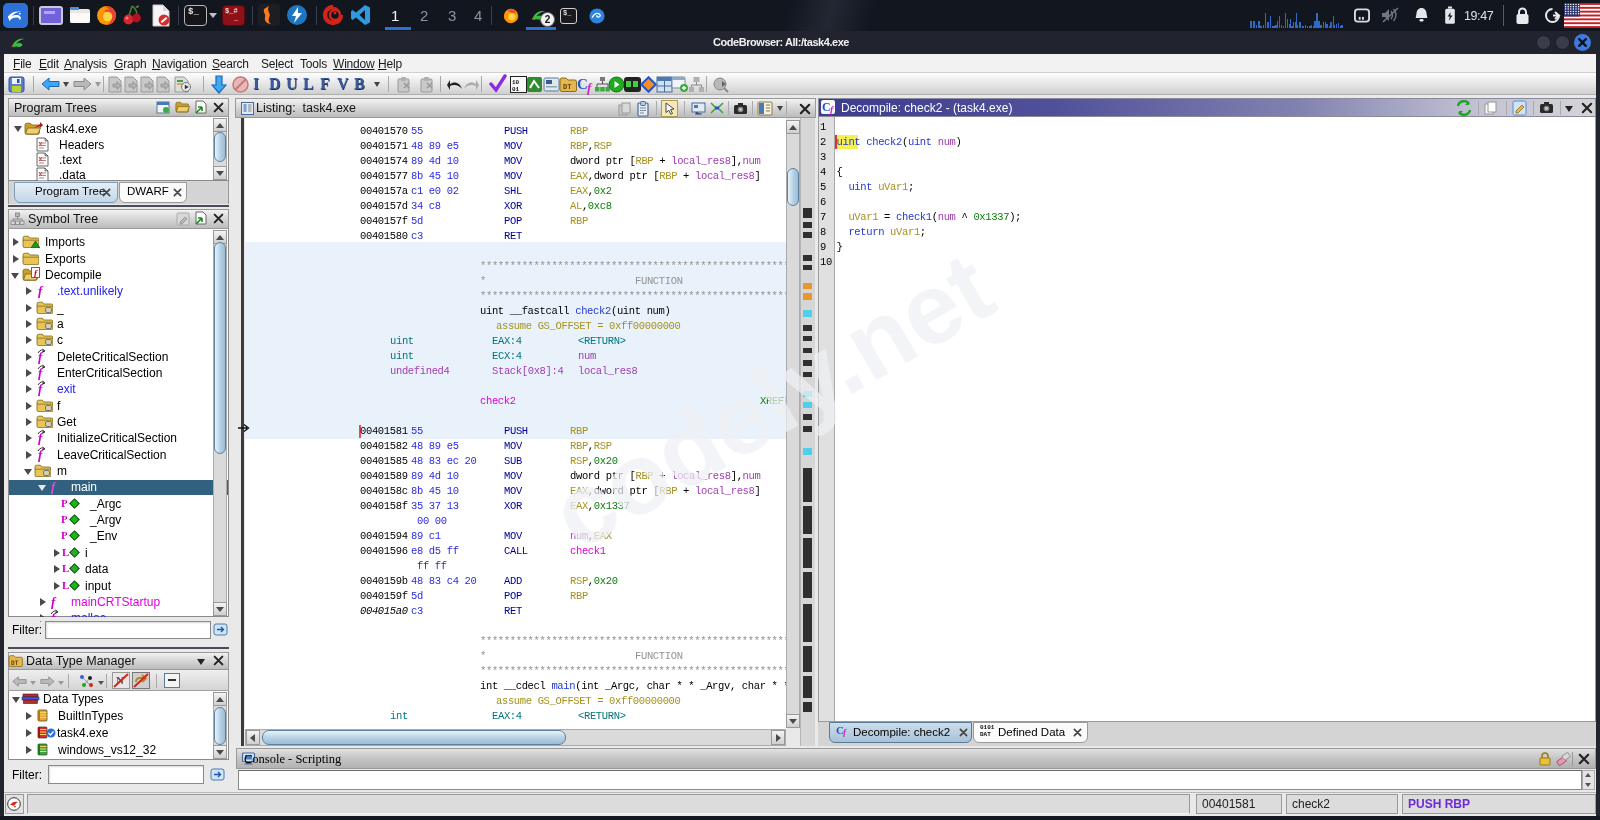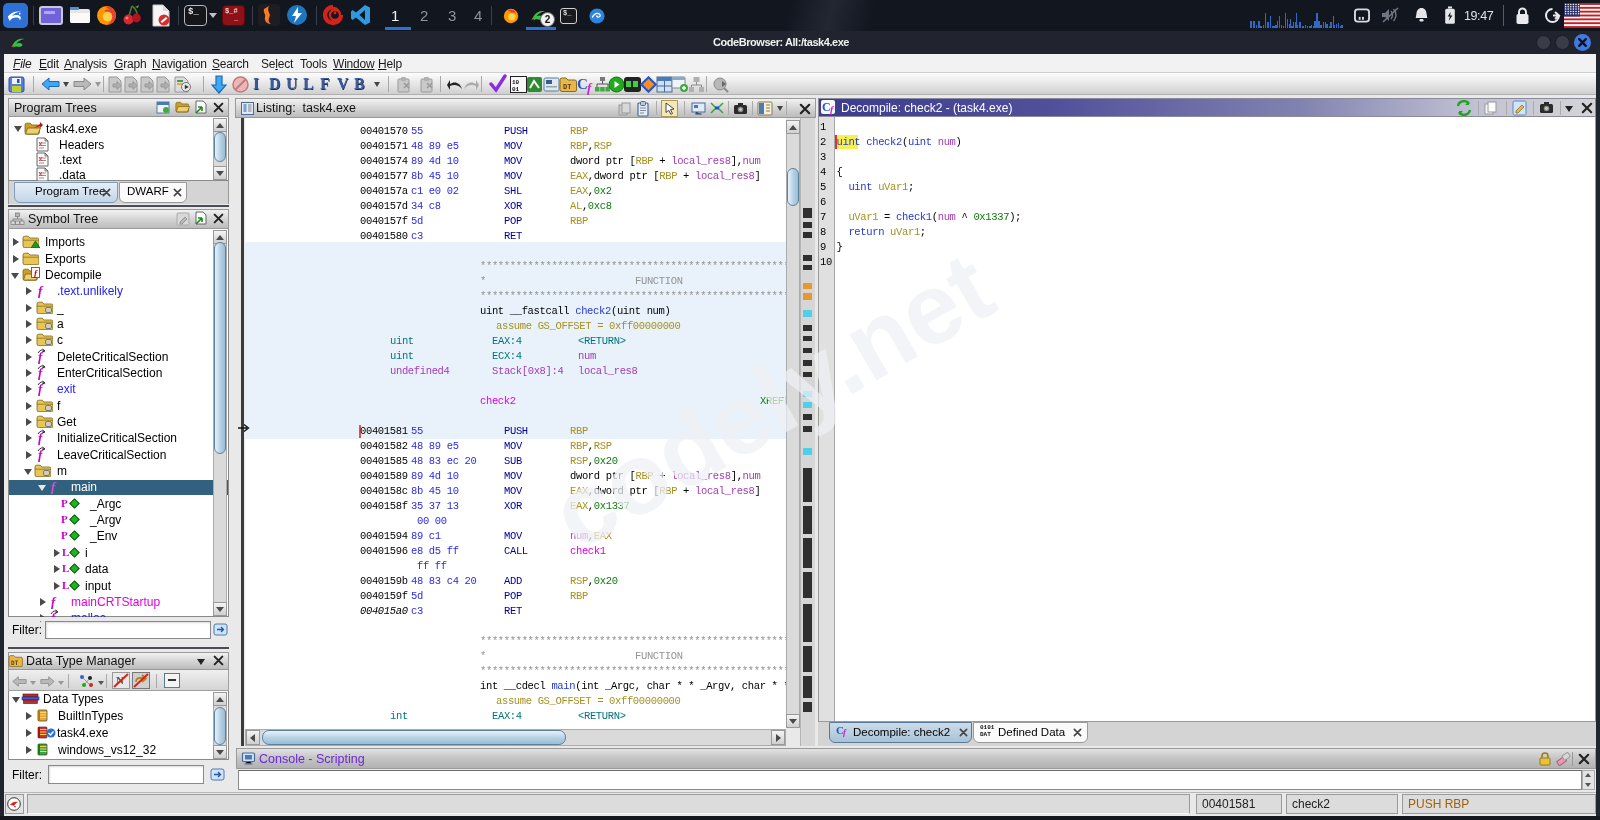--- a/index.html
+++ b/index.html
@@ -233,21 +233,21 @@
 <div style="left:1536px;top:35px;width:15px;height:15px;border-radius:50%;background:#383d49;border:1.5px solid #191c24;"></div>
 <div style="left:1555px;top:35px;width:15px;height:15px;border-radius:50%;background:#383d49;border:1.5px solid #191c24;"></div>
 <div style="left:1574px;top:34px;width:17px;height:17px;border-radius:50%;background:#3f7ae2;"></div>
 <svg style="left:1577px;top:37px;" width="11" height="11" viewBox="0 0 10 10">
     <path d="M2 2 L8 8 M8 2 L2 8" stroke="#10131b" stroke-width="2.2" stroke-linecap="round"></path>
   </svg>
 <div style="left:0px;top:54px;width:4px;height:766px;background:#23252e;"></div>
 <div style="left:1596px;top:54px;width:4px;height:766px;background:#23252e;"></div>
 <div style="left:0px;top:816px;width:1600px;height:4px;background:#15181e;"></div>
 <div style="left:4px;top:54px;width:1592px;height:19px;background:#f2f2f2;border-bottom:1px solid #cfcfcf;"></div>
-<div class="t" style="left:13px;top:57px;font-size:12px;letter-spacing:-0.2px;color:#1a1a1a;font-style:italic;"><span style="text-decoration:underline;">F</span>ile</div>
+<div class="t" style="left:13px;top:57px;font-size:12px;letter-spacing:-0.2px;color:#1a1a1a;"><span style="text-decoration:underline;">F</span>ile</div>
 <div class="t" style="left:39px;top:57px;font-size:12px;letter-spacing:-0.2px;color:#1a1a1a;"><span style="text-decoration:underline;">E</span>dit</div>
 <div class="t" style="left:64px;top:57px;font-size:12px;letter-spacing:-0.2px;color:#1a1a1a;"><span style="text-decoration:underline;">A</span>nalysis</div>
 <div class="t" style="left:114px;top:57px;font-size:12px;letter-spacing:-0.2px;color:#1a1a1a;"><span style="text-decoration:underline;">G</span>raph</div>
 <div class="t" style="left:152px;top:57px;font-size:12px;letter-spacing:-0.2px;color:#1a1a1a;"><span style="text-decoration:underline;">N</span>avigation</div>
 <div class="t" style="left:212px;top:57px;font-size:12px;letter-spacing:-0.2px;color:#1a1a1a;"><span style="text-decoration:underline;">S</span>earch</div>
 <div class="t" style="left:261px;top:57px;font-size:12px;letter-spacing:-0.2px;color:#1a1a1a;">Se<span style="text-decoration:underline;">l</span>ect</div>
 <div class="t" style="left:300px;top:57px;font-size:12px;letter-spacing:-0.2px;color:#1a1a1a;">Tools</div>
 <div class="t" style="left:333px;top:57px;font-size:12px;letter-spacing:-0.2px;color:#1a1a1a;text-decoration:underline;"><span style="text-decoration:underline;">W</span>indow</div>
 <div class="t" style="left:378px;top:57px;font-size:12px;letter-spacing:-0.2px;color:#1a1a1a;"><span style="text-decoration:underline;">H</span>elp</div>
 <div style="left:4px;top:73px;width:1592px;height:22px;background:linear-gradient(180deg,#fdfdfd,#dedede 70%,#cfcfcf);border-bottom:1px solid #b0b0b0;"></div>
@@ -987,21 +987,21 @@
 <div class="t" style="left:998px;top:726px;font-size:11.5px;">Defined Data</div>
 <svg style="left:1073px;top:728px;" width="9" height="9" viewBox="0 0 10 10">
     <path d="M1.5 1.5 L8.5 8.5 M8.5 1.5 L1.5 8.5" stroke="#444" stroke-width="1.8" stroke-linecap="round"></path>
   </svg>
 <div style="left:236px;top:748px;width:1360px;height:21px;background:linear-gradient(180deg,#e2e2e2,#c6c6c6 45%,#b2b2b2);border:1px solid #999;"></div>
 <svg style="left:241px;top:751px;" width="15" height="15" viewBox="0 0 15 15">
     <rect x="1.5" y="2" width="12" height="8.5" rx="1" fill="#cfe4f8" stroke="#4a6a9a" stroke-width="1.2"></rect>
     <rect x="4" y="4" width="7" height="4.5" fill="#4a7ab5"></rect>
     <path d="M5 11 v1.5 h5 v-1.5 M3.5 13 h8" stroke="#4a6a9a"></path>
   </svg>
-<div class="t" style="left:259px;top:752px;font-size:12.5px;color:#6d28d9;">Console - Scripting</div>
+<div class="t" style="left:244px;top:752px;font-size:12.5px;color:#000000;font-family:Liberation Serif, serif;">Console - Scripting</div>
 <svg style="left:1538px;top:751px;" width="14" height="15" viewBox="0 0 14 15">
     <rect x="2" y="7" width="10" height="7" rx="1" fill="#e8c23a" stroke="#9a7a10"></rect>
     <path d="M4 7 V5 a3 3 0 0 1 6 0 V7" fill="none" stroke="#9a7a10" stroke-width="1.5"></path>
   </svg>
 <svg style="left:1556px;top:751px;" width="15" height="15" viewBox="0 0 15 15">
     <rect x="1" y="8" width="9" height="5" rx="1" fill="#e89ab5" stroke="#a85a78" transform="rotate(-35 5 10)"></rect>
     <rect x="7" y="3" width="7" height="5" rx="1" fill="#d8d8d8" stroke="#999" transform="rotate(-35 10 6)"></rect>
   </svg>
 <div style="left:1572px;top:752px;width:1px;height:14px;background:#999;"></div>
 <svg style="left:1578px;top:753px;" width="12" height="12" viewBox="0 0 10 10">
@@ -1017,13 +1017,13 @@
     <circle cx="7" cy="7" r="6.3" fill="#fff" stroke="#333" stroke-width="1"></circle>
     <path d="M3 8 C5 5 8 4 11 5 C9 6 8 7 7 9 C6 8 4 8 3 8 Z" fill="#d42419"></path>
     <path d="M7 9 l1 2 l1-2" fill="#d42419"></path>
   </svg>
 <div style="left:27px;top:794px;width:1163px;height:20px;background:#dcdcdc;border:1px solid #9a9a9a;border-bottom-color:#f5f5f5;"></div>
 <div style="left:1196px;top:794px;width:86px;height:20px;background:#dcdcdc;border:1px solid #9a9a9a;"></div>
 <div class="t" style="left:1202px;top:797px;font-size:12px;color:#222;">00401581</div>
 <div style="left:1286px;top:794px;width:112px;height:20px;background:#dcdcdc;border:1px solid #9a9a9a;"></div>
 <div class="t" style="left:1292px;top:797px;font-size:12px;color:#222;">check2</div>
 <div style="left:1402px;top:794px;width:194px;height:20px;background:#dcdcdc;border:1px solid #9a9a9a;"></div>
-<div class="t" style="left:1408px;top:797px;font-size:12px;color:#a16207;">PUSH RBP</div>
+<div class="t" style="left:1408px;top:797px;font-size:12px;color:#6d28d9;font-weight:bold;">PUSH RBP</div>
 <div style="left:522px;top:307px;width:580px;height:140px;line-height:140px;transform:rotate(-30deg);color:rgba(238,240,244,0.72);font-weight:bold;font-size:100px;font-family:'Liberation Sans',sans-serif;letter-spacing:0px;white-space:pre;">codely.net</div>
 </body></html>

